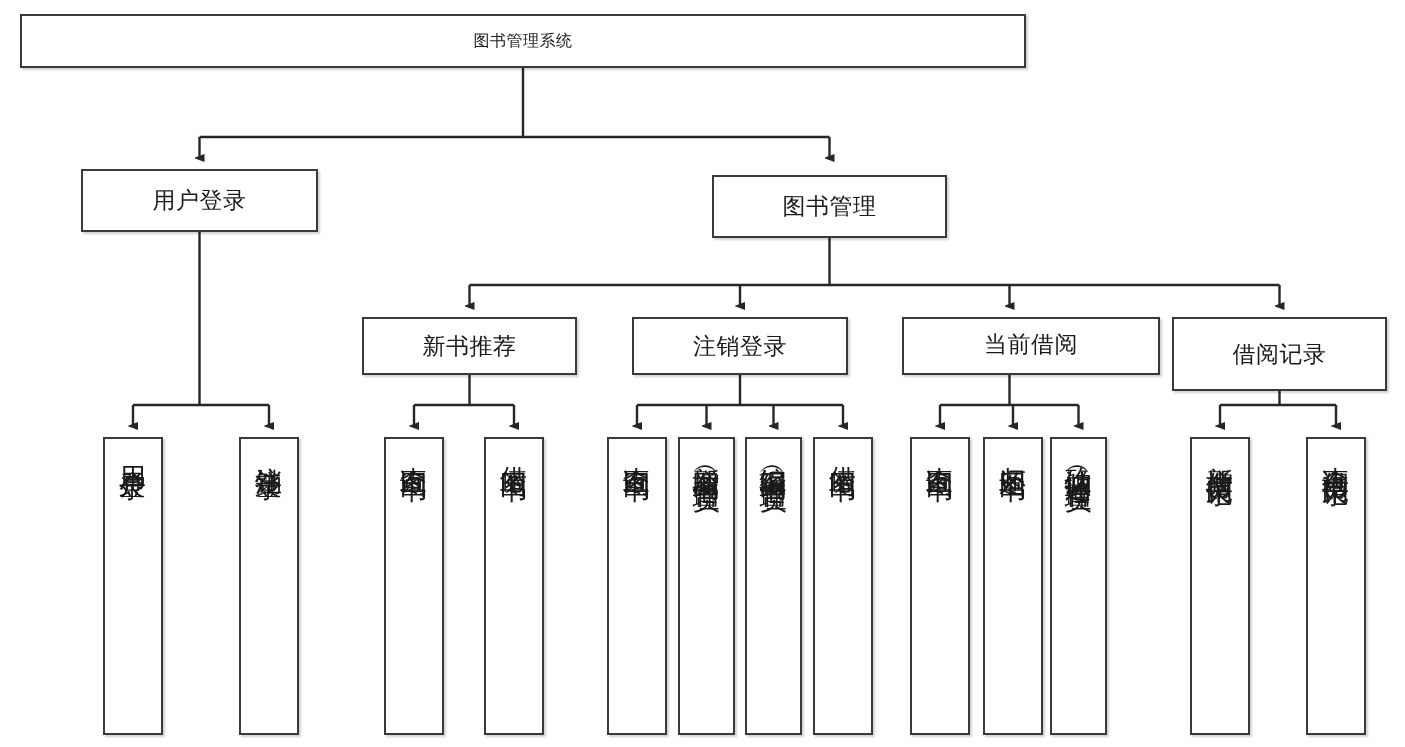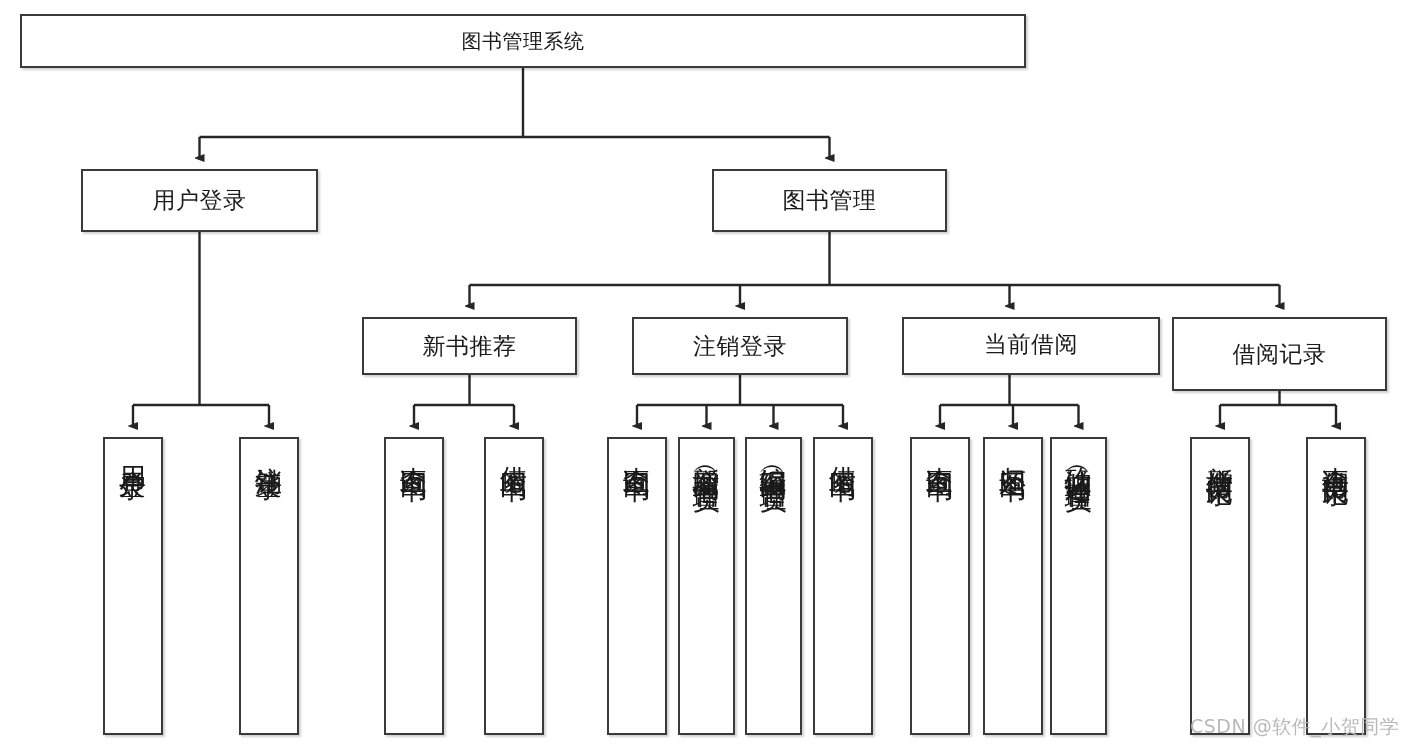--- a/index.html
+++ b/index.html
@@ -39,21 +39,21 @@
   .node .label {
     color: #1a1a1a;
     text-align: center;
     line-height: 1.05;
     letter-spacing: 0.5px;
   }
   .node.h .label {
     font-size: 23px;
   }
   .node.root .label {
-    font-size: 20px;
+    font-size: 16px;
     font-family: Liberation Serif, serif;
   }
   .node.v {
     align-items: flex-start;
     padding-top: 6px;
   }
   .node.v .label {
     writing-mode: vertical-rl;
     text-orientation: upright;
     font-size: 27px;
@@ -117,21 +117,21 @@
       </g>
   </svg>
 
   <div id="node-layer">
       <div class="node h root" style="left: 20px; top: 14px; width: 1006px; height: 54px;">
         <div class="label">图书管理系统</div>
       </div>
       <div class="node h" style="left: 81px; top: 169px; width: 237px; height: 63px;">
         <div class="label">用户登录</div>
       </div>
-      <div class="node h" style="left: 712px; top: 169px; width: 235px; height: 63px;">
+      <div class="node h" style="left: 712px; top: 175px; width: 235px; height: 63px;">
         <div class="label">图书管理</div>
       </div>
       <div class="node h" style="left: 362px; top: 317px; width: 215px; height: 58px;">
         <div class="label">新书推荐</div>
       </div>
       <div class="node h" style="left: 632px; top: 317px; width: 216px; height: 58px;">
         <div class="label">注销登录</div>
       </div>
       <div class="node h" style="left: 902px; top: 317px; width: 258px; height: 58px; font-family: Liberation Mono, monospace;">
         <div class="label">当前借阅</div>
@@ -173,14 +173,13 @@
         <div class="label">确认归还（管理员）</div>
       </div>
       <div class="node v" style="left: 1190px; top: 437px; width: 60px; height: 298px;">
         <div class="label">新增借阅记录</div>
       </div>
       <div class="node v" style="left: 1306px; top: 437px; width: 60px; height: 298px;">
         <div class="label">查询借阅记录</div>
       </div>
     </div>
 
-  <div class="watermark" style="left: 1190px; top: 714px;">CSDN @软件_小贺同学</div>
 </div>
 
 </body></html>

